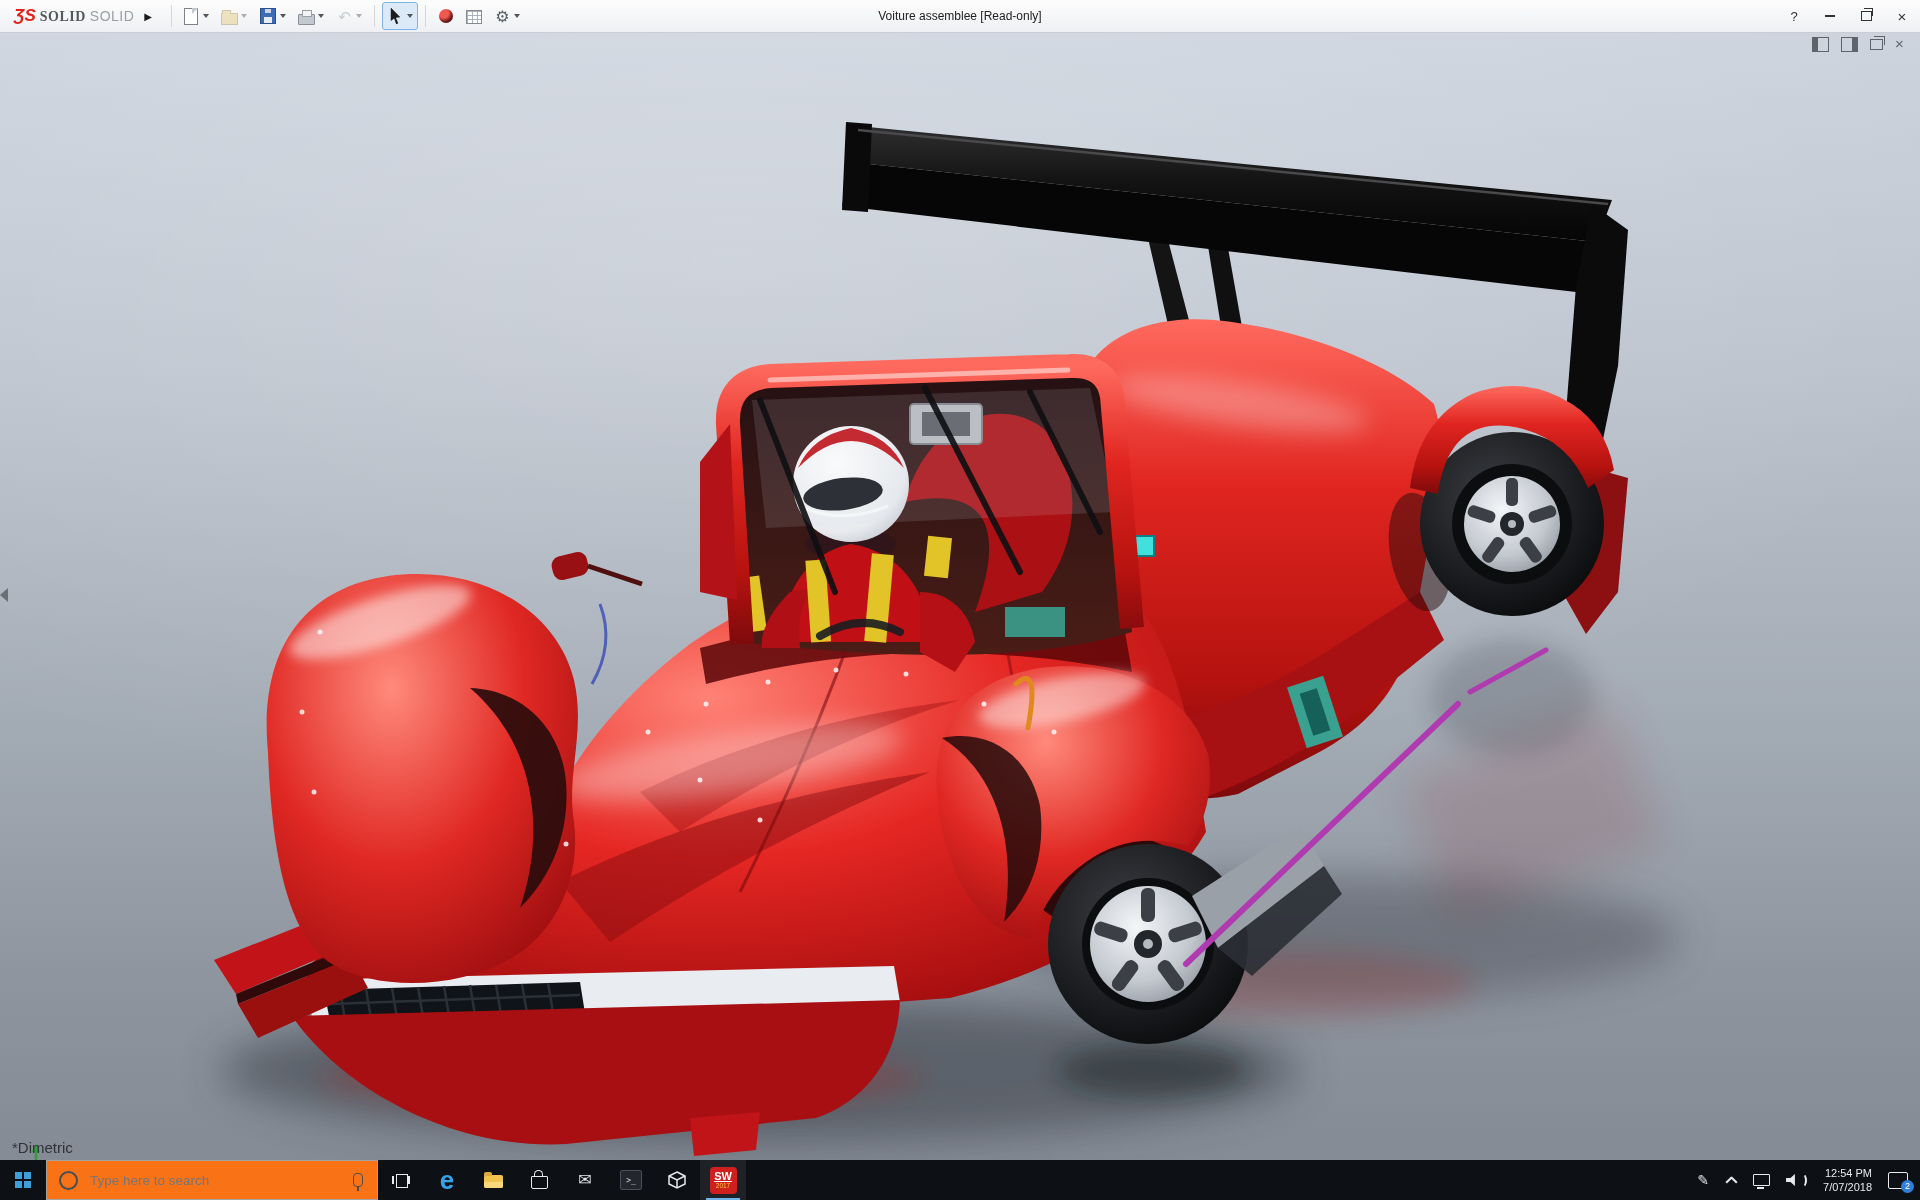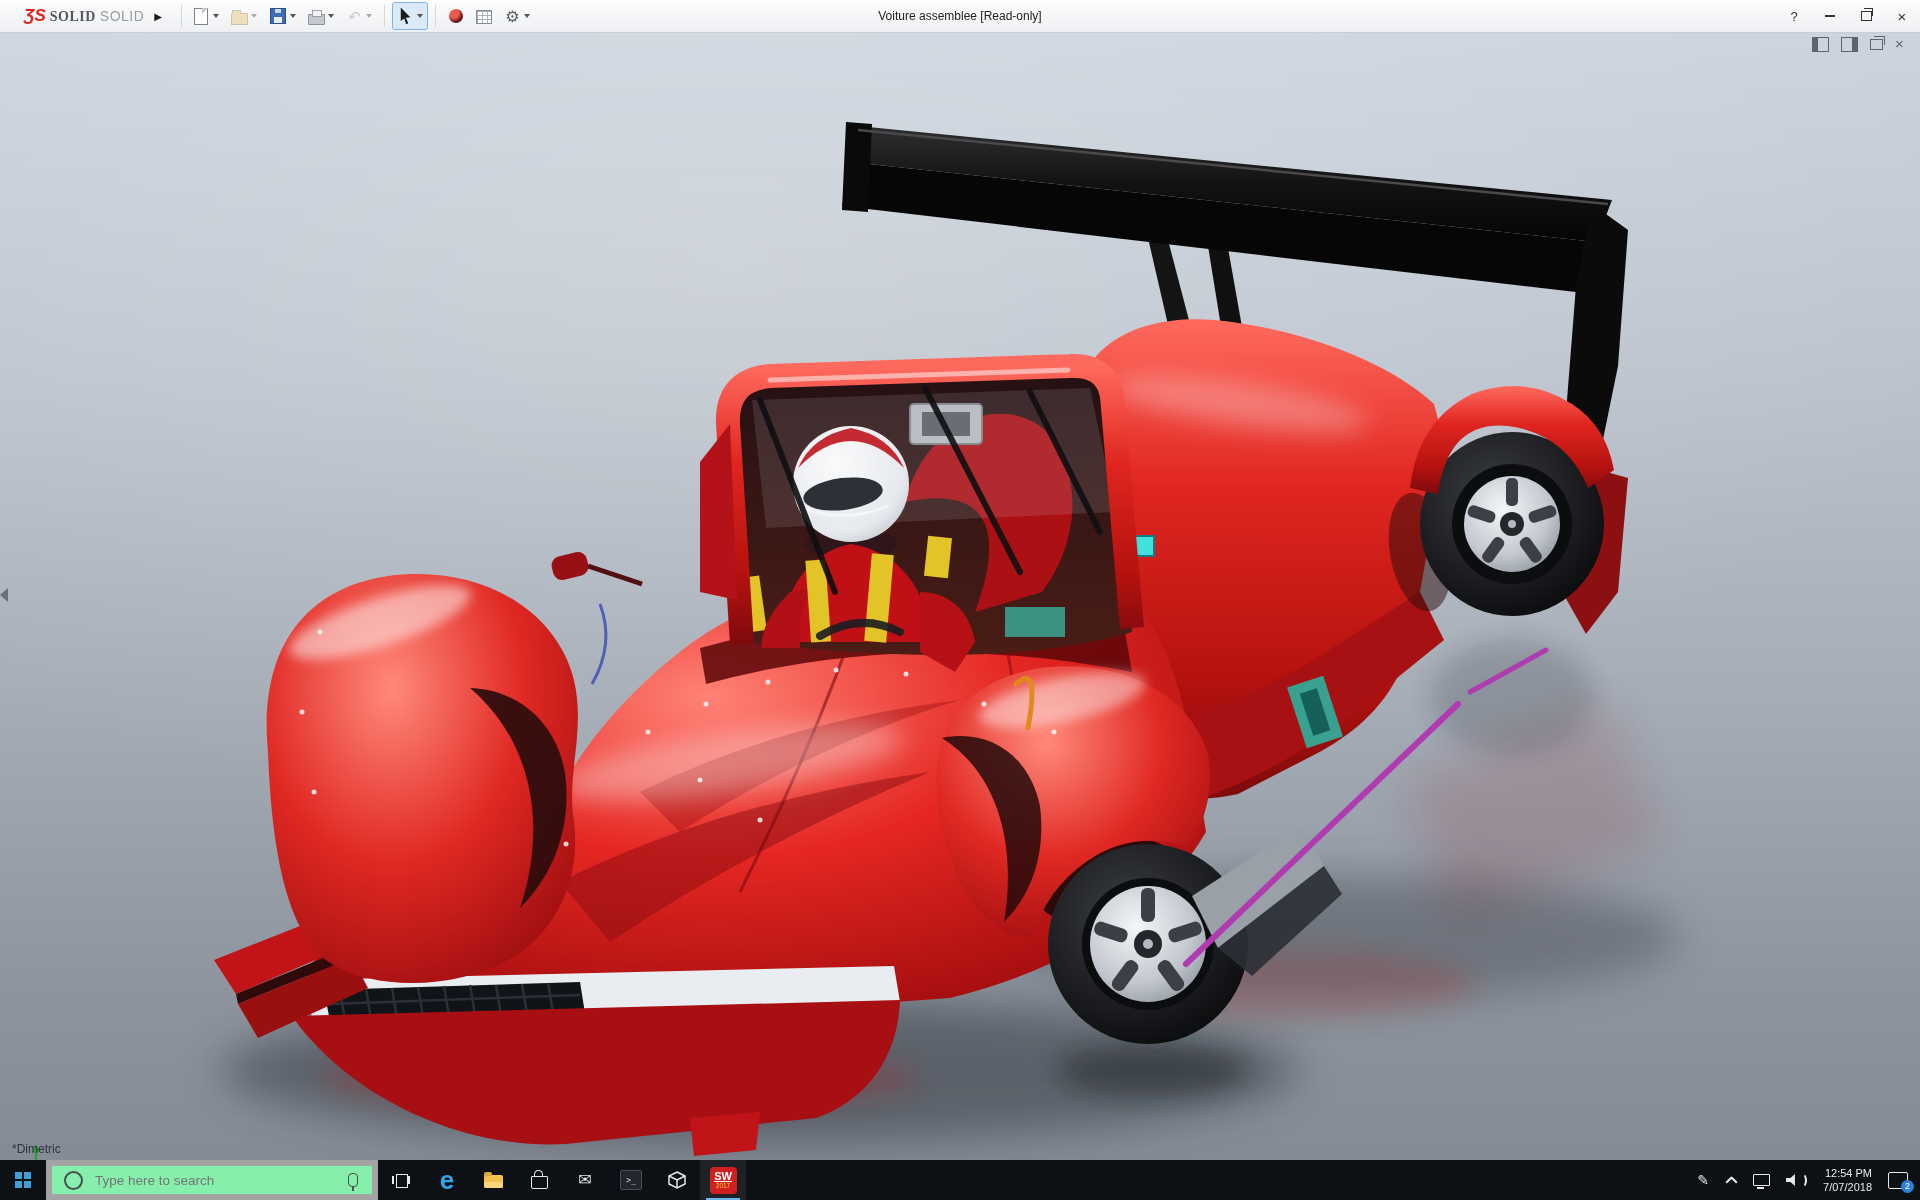--- a/index.html
+++ b/index.html
@@ -3,21 +3,21 @@
 <meta charset="utf-8">
 <style>
   html,body{margin:0;padding:0;background:#000;}
   .screen{position:relative;width:1920px;height:1200px;overflow:hidden;
     font-family:"Liberation Sans",sans-serif;user-select:none;}
 
   
   .titlebar{position:absolute;top:0;left:0;right:0;height:32px;
     background:linear-gradient(#fdfdfd,#eef0f3);border-bottom:1px solid #c9ced4;
     display:flex;align-items:center;z-index:30;}
-  .brand{display:flex;align-items:baseline;margin-left:24px;gap:4px;}
+  .brand{display:flex;align-items:baseline;margin-left:14px;gap:4px;}
   .brand-mark{color:#e2231a;font-weight:bold;font-style:italic;font-size:17px;}
   .brand-primary{color:#55585c;font-weight:bold;font-size:14px;letter-spacing:.5px;font-family:Liberation Serif, serif;}
   .brand-secondary{color:#9b9ea2;font-size:14px;letter-spacing:.5px;}
   .menu-expand{margin:0 14px 0 10px;font-size:10px;color:#1a1a1a;cursor:pointer;}
   .tb-sep{width:1px;height:22px;background:#d3d7db;margin:0 5px;}
   .toolbar{display:flex;align-items:center;gap:2px;}
   .tb-btn{height:26px;padding:0 4px;display:flex;align-items:center;gap:3px;border-radius:3px;border:1px solid transparent;}
   .tb-btn.sel{background:#dcE9f7;border-color:#7fb2e5;}
   .tb-btn .dd{width:0;height:0;border-left:3px solid transparent;border-right:3px solid transparent;border-top:4px solid #555;}
   .dim{opacity:.45;}
@@ -59,32 +59,32 @@
   .doc-controls{position:absolute;top:5px;right:10px;display:flex;gap:12px;z-index:5;}
   .dc{width:15px;height:13px;position:relative;cursor:pointer;}
   .dc-box{border:1.5px solid #5d646b;}
   .dc-box.fill-l::before{content:"";position:absolute;left:0;top:0;bottom:0;width:5px;background:#5d646b;}
   .dc-box.fill-r::before{content:"";position:absolute;right:0;top:0;bottom:0;width:5px;background:#5d646b;}
   .dc-rest{border:1.5px solid #5d646b;margin-top:2px;width:11px;height:9px;}
   .dc-rest::before{content:"";position:absolute;left:3px;top:-4px;width:10px;height:8px;border:1.5px solid #5d646b;border-bottom:none;border-left:none;}
   .dc-close{color:#5d646b;font-size:15px;line-height:13px;}
   .panel-chevron{position:absolute;left:0;top:556px;width:0;height:0;cursor:pointer;
     border-top:7px solid transparent;border-bottom:7px solid transparent;border-right:8px solid #6a7077;}
-  .view-label{position:absolute;left:12px;bottom:4px;font-size:12px;color:#2e3338;}
+  .view-label{position:absolute;left:12px;bottom:4px;font-size:15px;color:#2e3338;}
   .triad{position:absolute;left:22px;bottom:22px;}
 
   
   .taskbar{position:absolute;bottom:0;left:0;right:0;height:40px;background:var(--taskbar-bg);
     display:flex;align-items:center;color:#e8eaec;z-index:40;}
   .tbtn{width:46px;height:40px;display:flex;align-items:center;justify-content:center;cursor:pointer;position:relative;flex:none;}
   .tbtn.active{background:rgba(255,255,255,.07);}
   .tbtn.active::after{content:"";position:absolute;left:6px;right:6px;bottom:0;height:2px;background:#6fb3e8;}
   .win-grid{display:grid;grid-template-columns:7px 7px;grid-template-rows:7px 7px;gap:2px;}
   .win-grid i{background:var(--accent-blue);}
-  .searchbox{width:332px;height:40px;background:#86efac;display:flex;align-items:center;flex:none;border:6px solid #a3a3a3;box-sizing:border-box;}
+  .searchbox{width:332px;height:40px;background:#f97316;display:flex;align-items:center;flex:none;border:1px solid #a3a3a3;box-sizing:border-box;}
   .search-circle{width:15px;height:15px;border:2px solid #4a4d52;border-radius:50%;margin:0 10px 0 12px;flex:none;}
   .searchbox input{border:none;outline:none;flex:1;font-size:13.5px;color:#444;font-family:"Liberation Sans",sans-serif;background:transparent;}
   .mic{position:relative;width:8px;height:12px;border:1.5px solid #4a4d52;border-radius:4px;margin-right:14px;flex:none;}
   .mic::after{content:"";position:absolute;left:50%;bottom:-5px;transform:translateX(-50%);width:2px;height:4px;background:#4a4d52;}
   .taskview{position:relative;width:18px;height:14px;}
   .taskview b{position:absolute;left:4px;top:1px;width:10px;height:12px;border:1.5px solid #e8eaec;}
   .taskview i{position:absolute;top:3px;width:2px;height:8px;background:#e8eaec;}
   .taskview i.l{left:0;} .taskview i.r{right:0;}
   .edge-e{color:#35a3e8;font-size:26px;font-weight:bold;line-height:26px;}
   .folder{position:relative;width:19px;height:13px;background:#f2c24f;border-radius:2px;margin-top:3px;}

